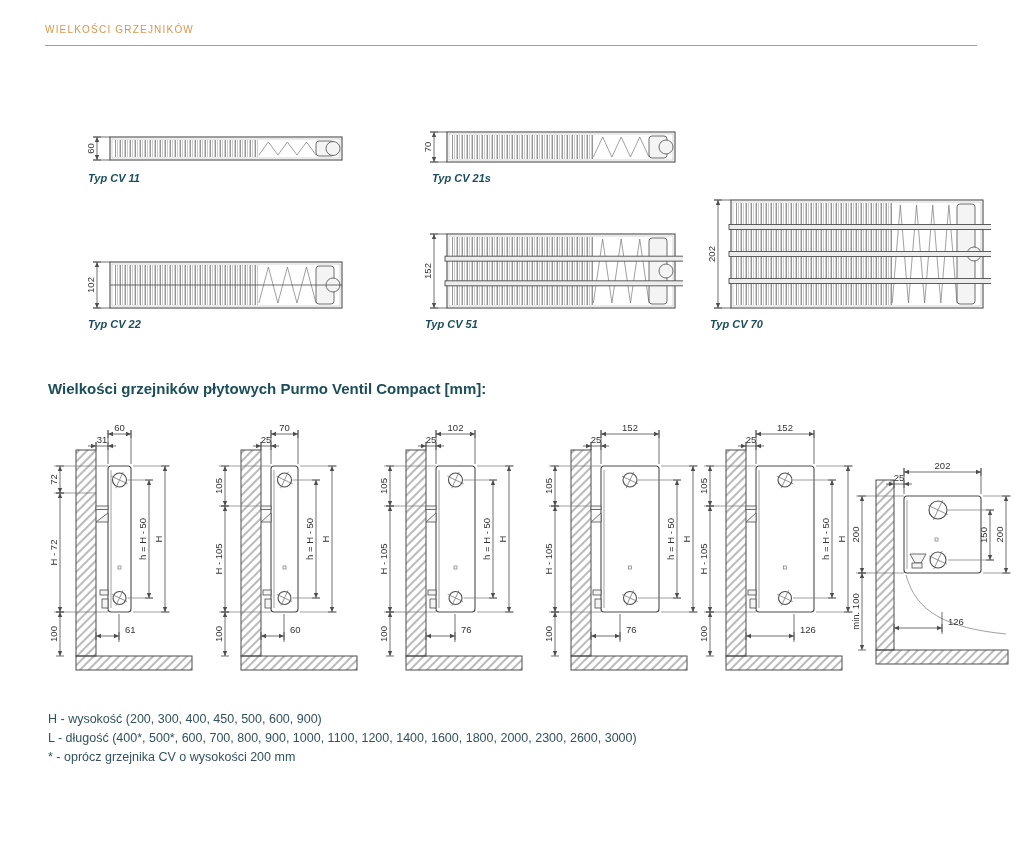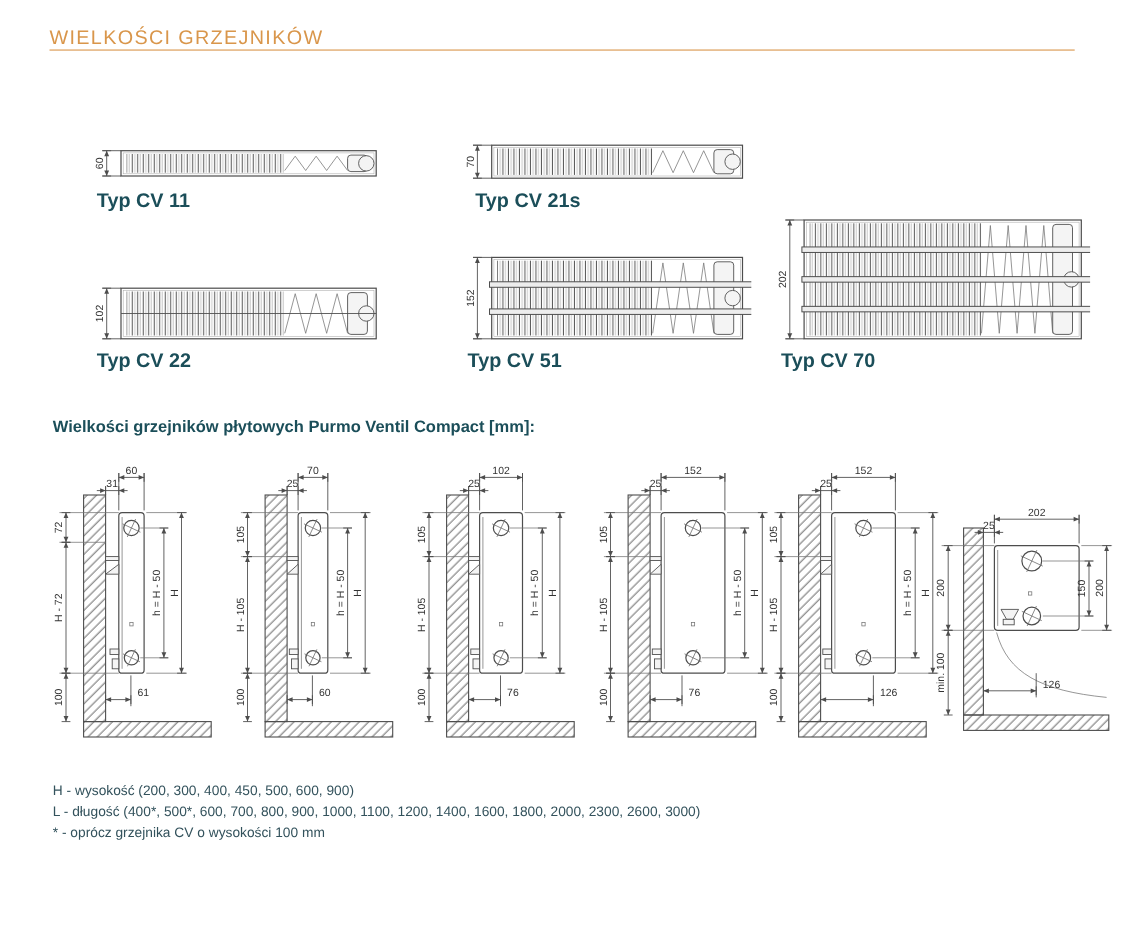--- a/index.html
+++ b/index.html
@@ -1,21 +1,21 @@
 <!DOCTYPE html>
 <html style="--accent: #D9964B; --heading: #1B4E59; --text: #33525C;"><head>
 <meta charset="utf-8">
 <style>
   html,body{margin:0;padding:0;background:#fff;}
   body{font-family:"Liberation Sans",sans-serif;}
   .page{position:relative;width:1027px;height:850px;background:#fff;overflow:hidden;}
-  .title{position:absolute;left:45px;top:24px;font-size:18px;letter-spacing:1.2px;color:var(--accent,#D9964B);font-weight:500;}
+  .title{position:absolute;left:45px;top:24px;font-size:10px;letter-spacing:1.2px;color:var(--accent,#D9964B);font-weight:500;}
   .rule{position:absolute;left:45px;top:45px;width:932px;height:0;border-top:1.6px solid var(--accent,#D9964B);}
   .section-heading{position:absolute;left:48px;top:380px;font-size:15px;font-weight:bold;color:var(--heading,#1B4E59);}
-  .type-label{position:absolute;font-size:18px;font-weight:bold;color:var(--heading,#1B4E59);}
+  .type-label{position:absolute;font-size:11px;font-weight:bold;color:var(--heading,#1B4E59);font-style:italic;}
   .legend{position:absolute;left:48px;top:710px;font-size:12.5px;color:var(--text,#33525C);line-height:19px;}
   .drawing{position:absolute;}
   
   .dl{stroke:#4d4d4d;stroke-width:0.8;fill:none;}
   .ar{fill:#4d4d4d;}
   .dt{font-family:"Liberation Sans",sans-serif;font-size:9.5px;fill:#333;}
   .body{fill:#fff;stroke:#4d4d4d;stroke-width:1.1;}
   .inner{fill:none;stroke:#aaa;stroke-width:0.5;}
   .thin{stroke:#777;stroke-width:0.7;fill:none;}
   .cap{fill:#f4f4f4;stroke:#4d4d4d;stroke-width:0.8;}
@@ -595,16 +595,16 @@
         <polygon class="ar" points="44,166 49,163.8 49,168.2"></polygon>
         <polygon class="ar" points="92,166 87,163.8 87,168.2"></polygon>
         <line class="dl" x1="44" y1="162" x2="44" y2="170"></line>
         <line class="dl" x1="92" y1="162" x2="92" y2="170"></line>
         <text class="dt" text-anchor="start" x="98" y="163">126</text>
       </svg></div>
 
   <div class="legend">
     <div>H - wysokość (200, 300, 400, 450, 500, 600, 900)</div>
     <div>L - długość (400*, 500*, 600, 700, 800, 900, 1000, 1100, 1200, 1400, 1600, 1800, 2000, 2300, 2600, 3000)</div>
-    <div>* - oprócz grzejnika CV o wysokości 100 mm</div>
+    <div>* - oprócz grzejnika CV o wysokości 200 mm</div>
   </div>
 
 </div>
 
 </body></html>

